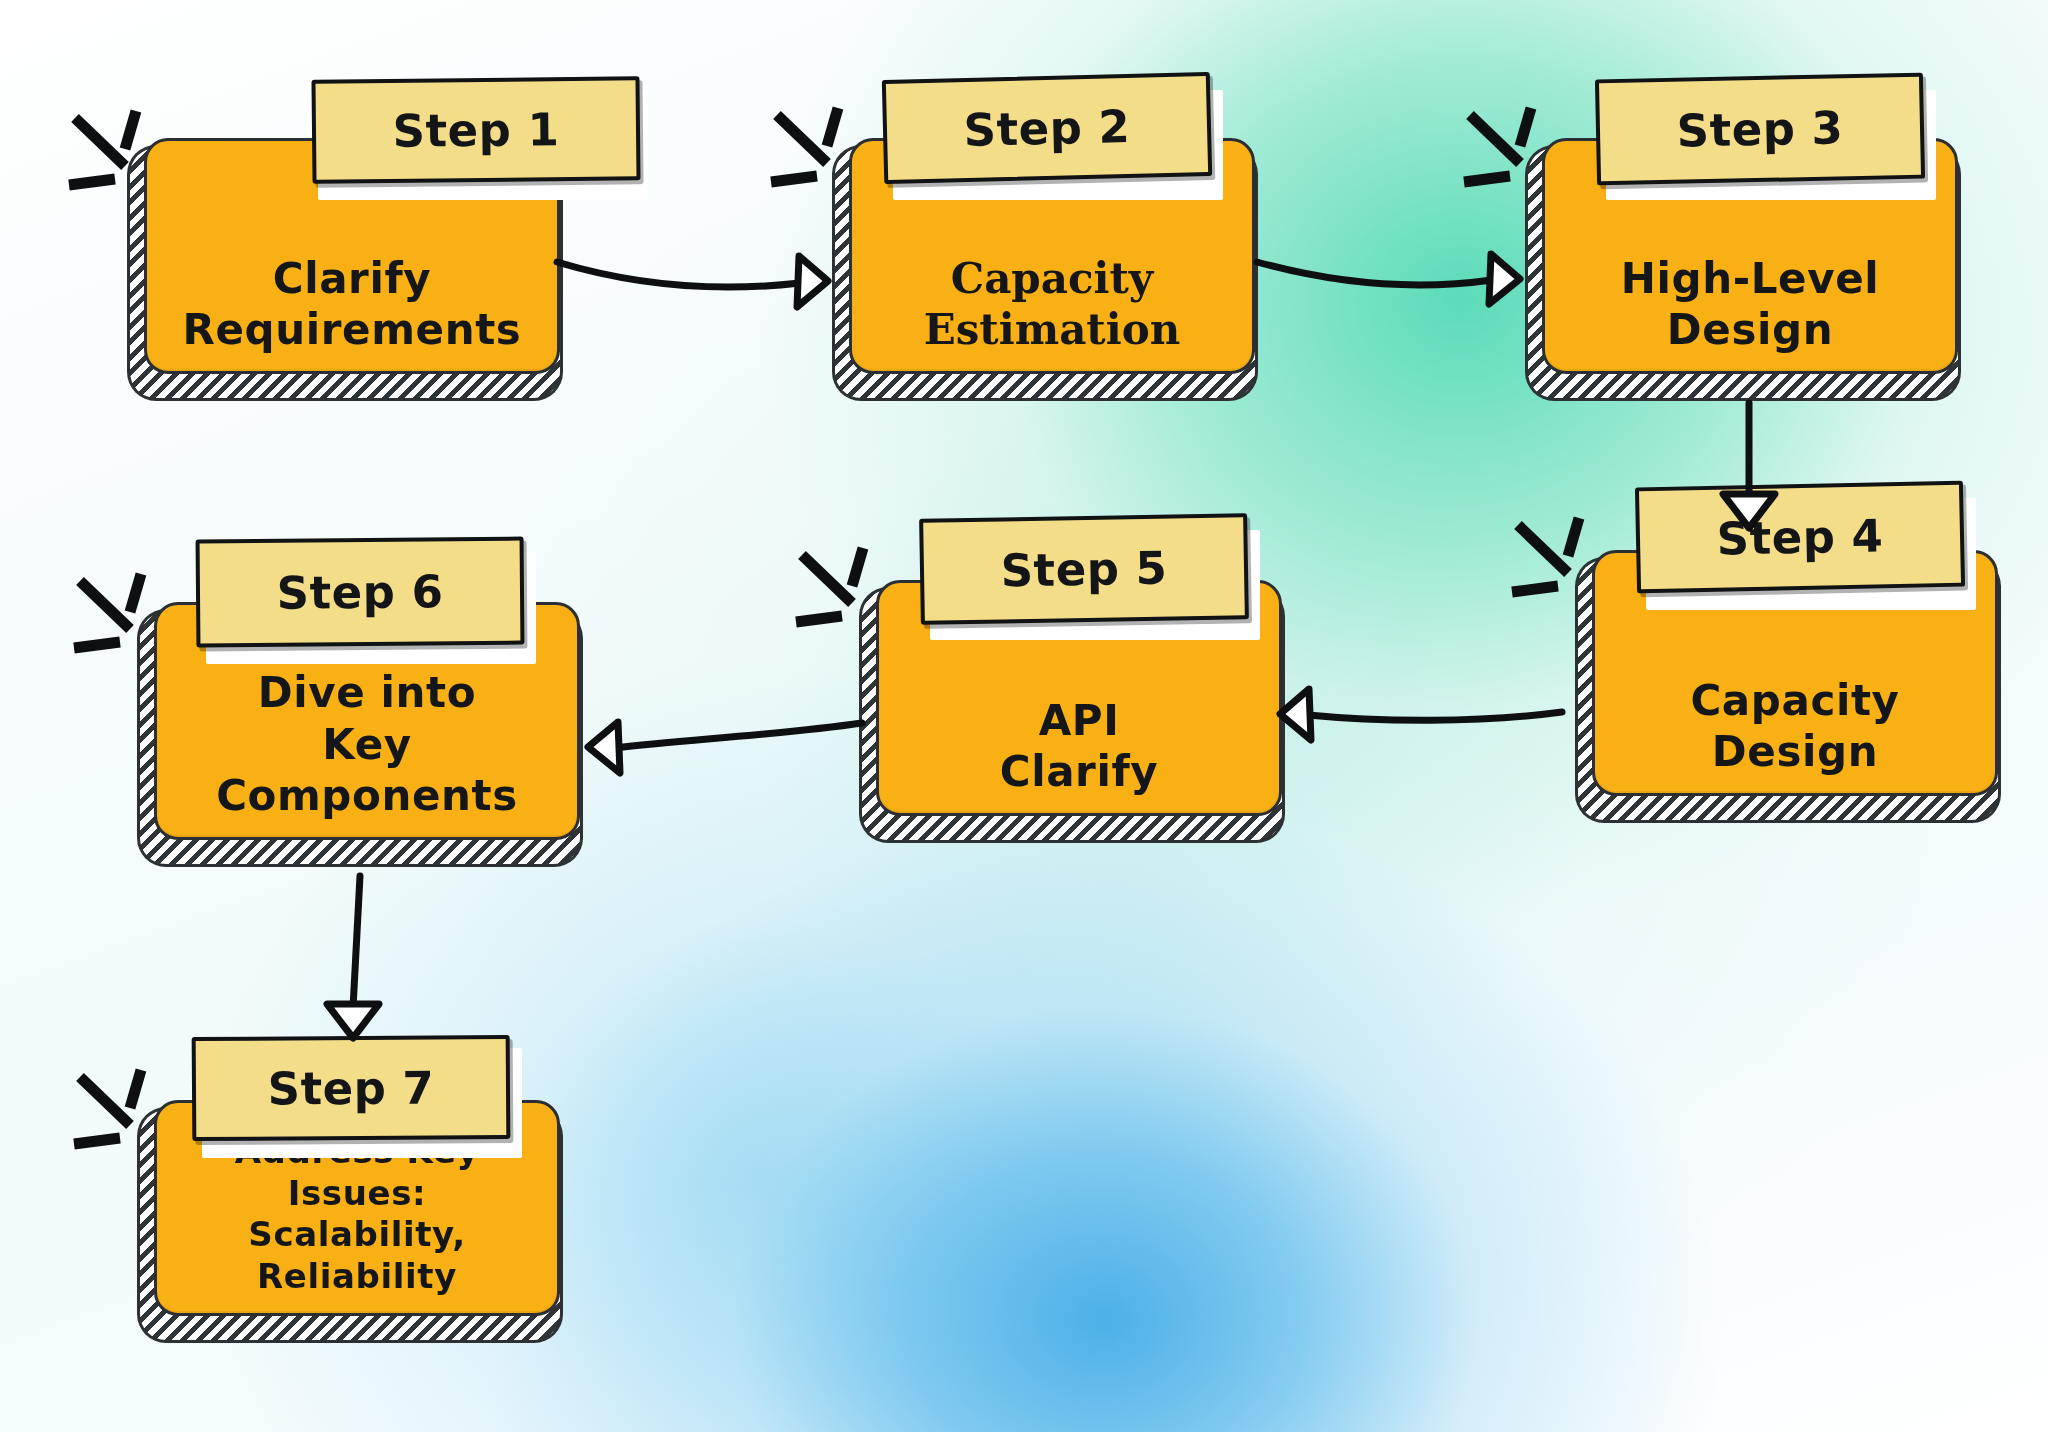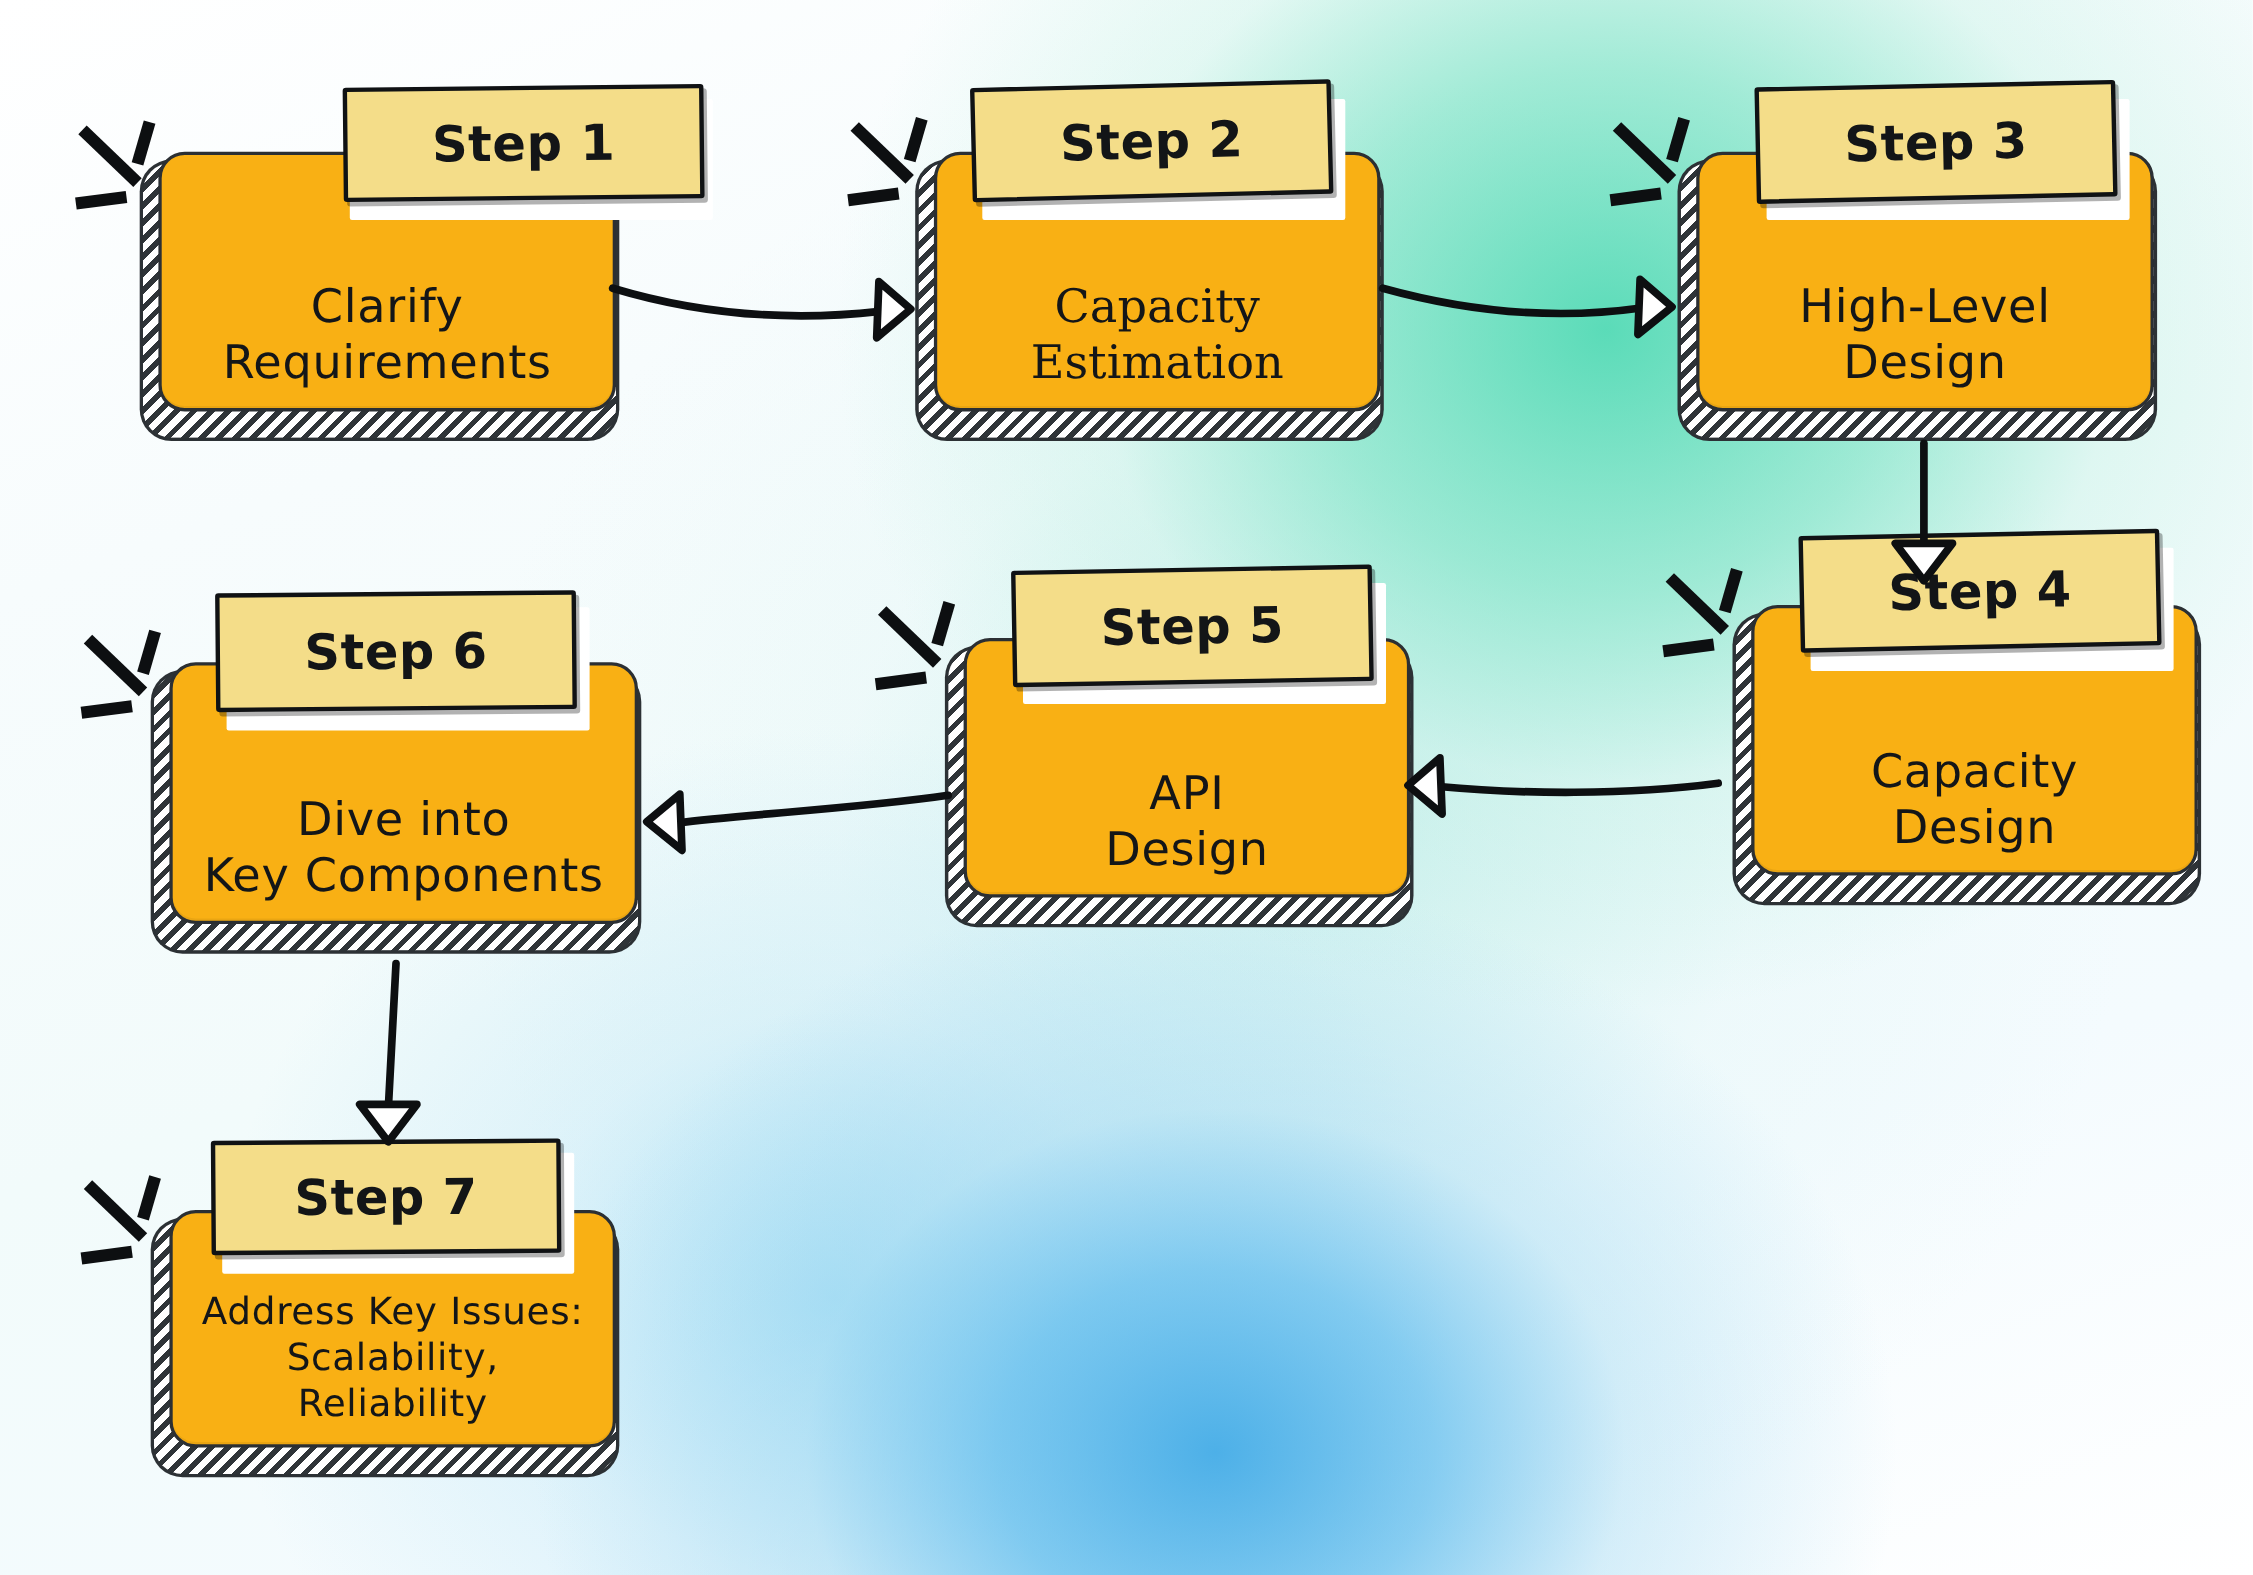--- a/index.html
+++ b/index.html
@@ -60,21 +60,21 @@
     left: 0; right: 0;
     bottom: 16px;
     text-align: center;
     color: #141618;
     line-height: 1.22;
     padding: 0 14px;
     box-sizing: border-box;
   }
   .node-desc {
     font-family: "DejaVu Sans", sans-serif;
-    font-weight: normal;
+    font-weight: bold;
     font-size: 42px;
     letter-spacing: 0.6px;
     white-space: pre-line;
   }
   .node-desc.serif {
     font-family: "DejaVu Serif", serif;
     letter-spacing: 0px;
   }
   .node-desc.small {
     font-size: 34px;
@@ -238,21 +238,21 @@
       <line x1="73" y1="10" x2="62" y2="48" stroke="#0d0f11" stroke-width="11" stroke-linecap="butt"></line>
       <line x1="6" y1="84" x2="52" y2="78" stroke="#0d0f11" stroke-width="11" stroke-linecap="butt"></line>
     </svg>
   </div>
 
   <div class="node" style="left:862px; top:590px; width:420px; height:250px;">
     <div class="node-shadow"></div>
     <div class="node-body">
       <div class="node-body-inner">
         <div class="node-desc">API
-Design</div>
+Clarify</div>
       </div>
     </div>
     <div class="tab-paper" style="left:68px; top:-60px; width:330px; height:110px;"></div>
     <div class="tab" style="left:58px; top:-74px; width:320px; height:98px; transform:rotate(-1.0deg);">
       <span class="tab-text">Step 5</span>
     </div>
     <svg class="sparkle" style="left:-72px; top:-52px;" width="90" height="100" viewBox="0 0 90 100">
       <line x1="12" y1="17" x2="62" y2="65" stroke="#0d0f11" stroke-width="11" stroke-linecap="butt"></line>
       <line x1="73" y1="10" x2="62" y2="48" stroke="#0d0f11" stroke-width="11" stroke-linecap="butt"></line>
       <line x1="6" y1="84" x2="52" y2="78" stroke="#0d0f11" stroke-width="11" stroke-linecap="butt"></line>

